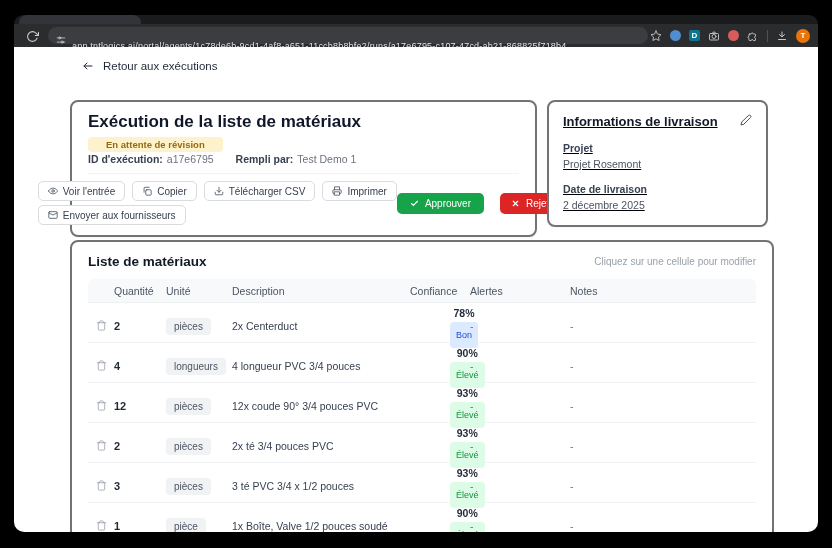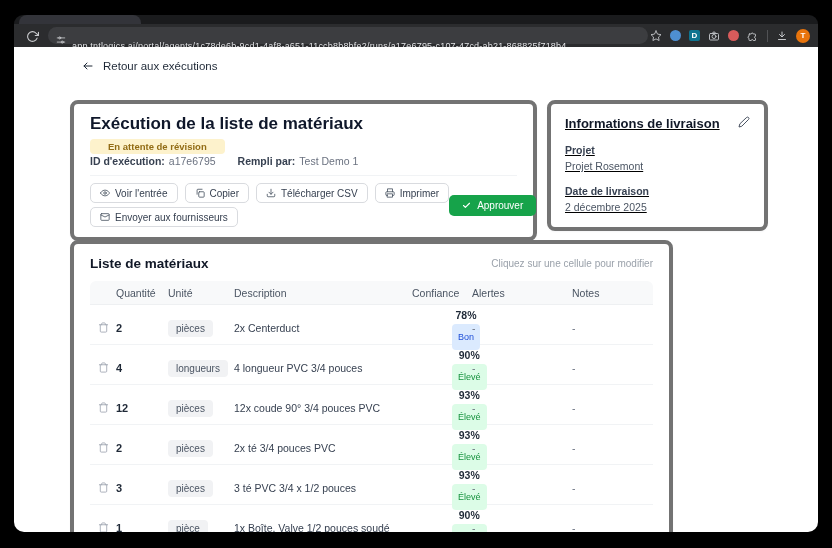--- a/index.html
+++ b/index.html
@@ -28,32 +28,32 @@
   .avatar { width:14px; height:14px; border-radius:50%; background:#e8740c; color:#fff; font-size:8px;
     font-weight:bold; display:flex; align-items:center; justify-content:center; }
 
   
   .page { position:relative; height:485px; background:#ffffff; border-radius:0 0 10px 10px; overflow:hidden; }
 
   .back-row { position:absolute; left:68px; top:13px; display:flex; align-items:center; gap:9px;
     color:#1f2937; font-size:11.5px; cursor:pointer; }
   .back-row .arr { width:12px; height:12px; }
 
-  .card { position:absolute; background:#fff; border:4px solid #737373; border-radius:8px;
+  .card { position:absolute; background:#fff; border:2px solid #737373; border-radius:8px;
     box-shadow:0 1px 2px rgba(16,24,40,.04); }
 
   
   .head-card { left:56px; top:53px; width:467px; padding:10px 16px 10px 16px; }
   .run-title { font-size:17px; font-weight:bold; color:#0f172a; line-height:20px; }
   .status-badge { display:inline-block; margin-top:5px; background:#fdf2cc; color:#926c15;
     font-size:9.5px; font-weight:600; padding:2px 18px; border-radius:4px; }
   .meta-row { margin-top:1px; font-size:10.5px; color:#6b7280; display:flex; gap:22px; }
   .meta-row b { color:#374151; font-weight:bold; margin-right:4px; }
   .hdivider { margin-top:8px; border-top:1px solid #f1f3f5; }
-  .actions-row { margin-top:7px; display:flex; justify-content:flex-start; }
+  .actions-row { margin-top:7px; display:flex; justify-content:center; }
   .btn-col { display:flex; flex-direction:column; gap:4px; }
   .btn-line { display:flex; gap:7px; }
   .btn { display:inline-flex; align-items:center; gap:5px; height:20px; padding:0 9px;
     background:#fff; border:1px solid #d9dbdf; border-radius:5px; font-size:10px; color:#374151;
     font-family:inherit; cursor:pointer; white-space:nowrap; }
   .btn svg { width:10px; height:10px; color:#4b5563; }
   .decision-col { display:flex; gap:16px; align-self:center; }
   .btn-approve { display:inline-flex; align-items:center; gap:6px; height:21px; padding:0 13px;
     background:#16a34a; border:none; border-radius:5px; color:#fff; font-size:10px; font-family:inherit; cursor:pointer; }
   .btn-reject { display:inline-flex; align-items:center; gap:6px; height:21px; padding:0 11px;
@@ -63,21 +63,21 @@
   
   .deliv-card { left:533px; top:53px; width:221px; padding:12px 14px 14px 14px;text-decoration:underline; }
   .deliv-head { display:flex; justify-content:space-between; align-items:flex-start; }
   .deliv-title { font-size:13px; font-weight:bold; color:#111827; }
   .pencil-btn { background:none; border:none; cursor:pointer; color:#374151; width:13px; height:13px; padding:0; }
   .pencil-btn svg { width:12px; height:12px; }
   .field-label { margin-top:13px; font-size:10.5px; font-weight:600; color:#374151; }
   .field-value { margin-top:4px; font-size:10.5px; color:#4b5563; }
 
   
-  .table-card { left:56px; top:193px; width:603px; padding:12px 16px 0 16px; }
+  .table-card { left:56px; top:193px; width:704px; padding:12px 16px 0 16px; }
   .tcard-head { display:flex; justify-content:space-between; align-items:center; }
   .tcard-title { font-size:13.5px; font-weight:bold; color:#111827; }
   .tcard-hint { font-size:10px; color:#9aa1aa; }
   .grid-row { display:grid; grid-template-columns:26px 52px 66px 178px 60px 100px 1fr; align-items:center; }
   .thead { margin-top:10px; height:24px; background:#f8f9fa; border-radius:6px 6px 0 0;
     border-bottom:1px solid #eef0f2; }
   .th { font-size:10.5px; color:#4b5563; font-weight:normal; }
   .trow { height:40px; border-bottom:1px solid #f1f3f5; }
   .trash-btn { background:none; border:none; cursor:pointer; color:#9ca3af; width:14px; height:14px;
     padding:0; margin-left:6px; }

